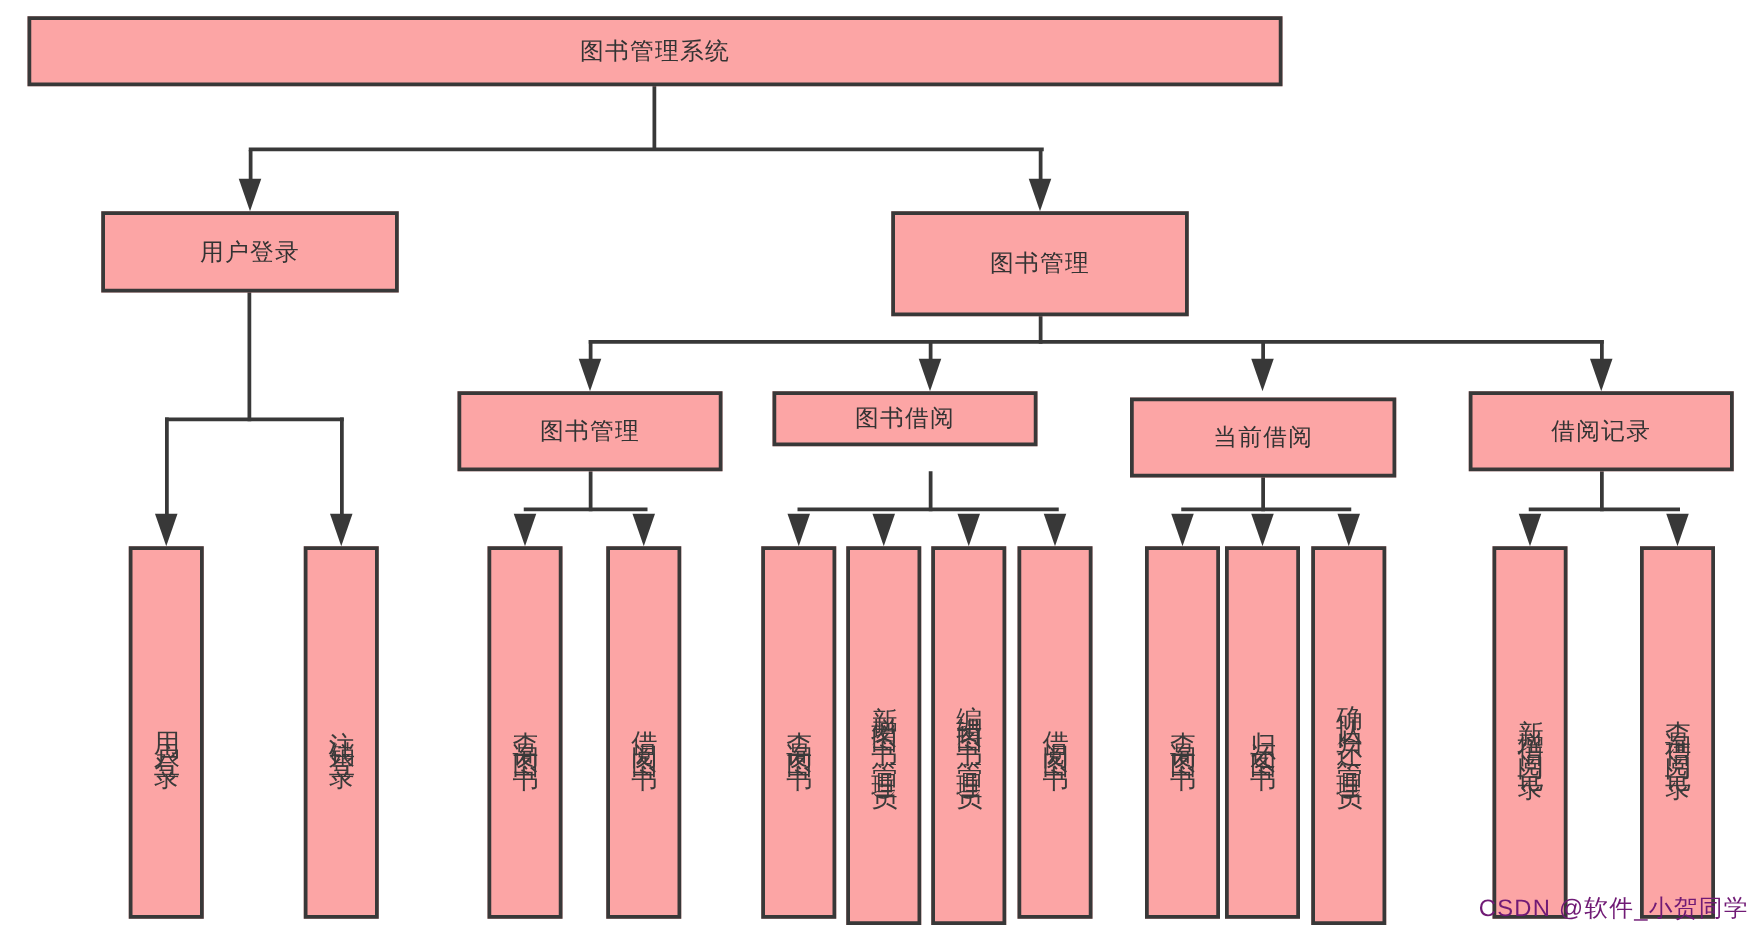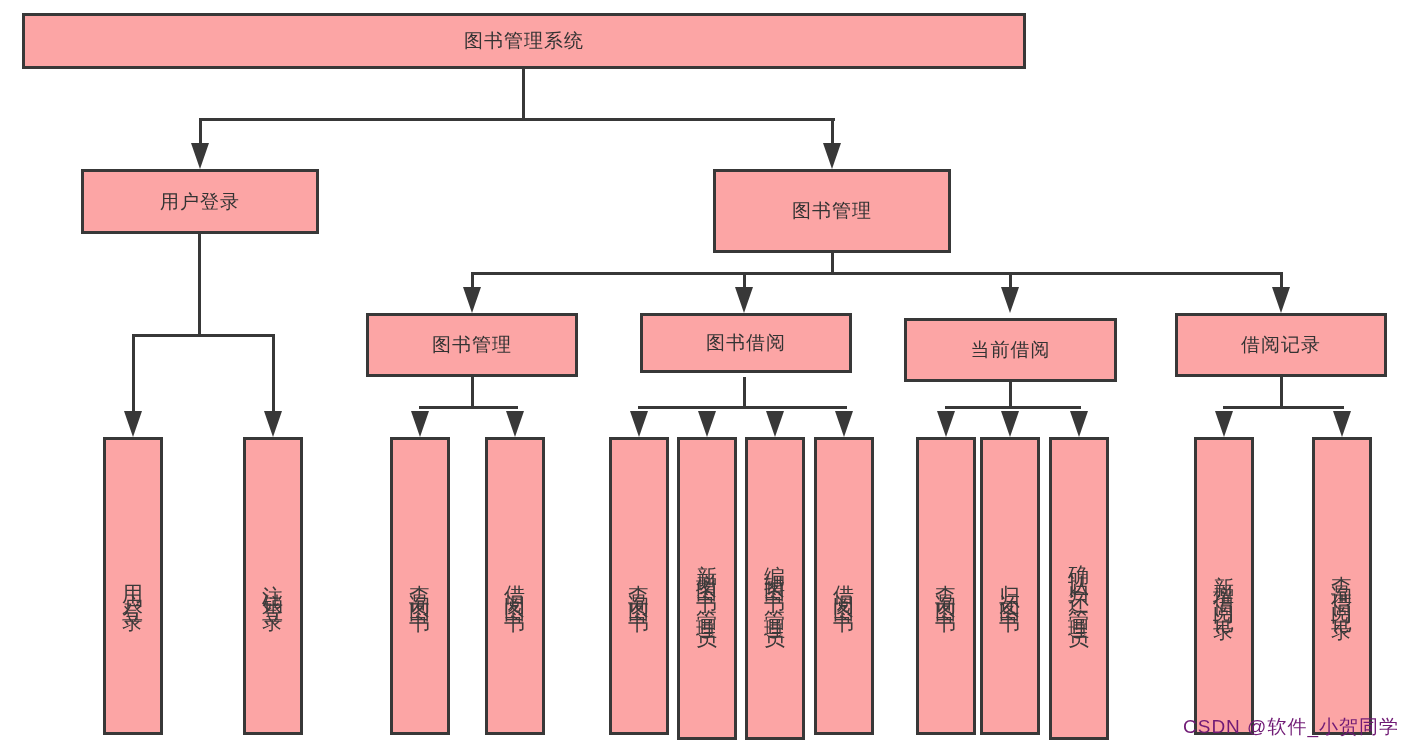--- a/index.html
+++ b/index.html
@@ -98,21 +98,21 @@
   <div class="lv" style="left:1009px; top:272px; height:18px;"></div>
   <div class="lv" style="left:1280px; top:272px; height:18px;"></div>
   <div class="arr" style="left:463px; top:287px;"></div>
   <div class="arr" style="left:735px; top:287px;"></div>
   <div class="arr" style="left:1001px; top:287px;"></div>
   <div class="arr" style="left:1272px; top:287px;"></div>
 
   <div class="box" style="left:366px; top:313px; width:212px; height:64px;">
     <span>图书管理</span>
   </div>
-  <div class="box" style="left:640px; top:313px; width:212px; height:60px;justify-content:center;">
+  <div class="box" style="left:618px; top:313px; width:212px; height:44px;justify-content:center;">
     <span>图书借阅</span>
   </div>
   <div class="box" style="left:904px; top:318px; width:213px; height:64px;">
     <span>当前借阅</span>
   </div>
   <div class="box" style="left:1175px; top:313px; width:212px; height:64px;">
     <span>借阅记录</span>
   </div>
 
   <div class="lv" style="left:471px; top:377px; height:32px;"></div>

